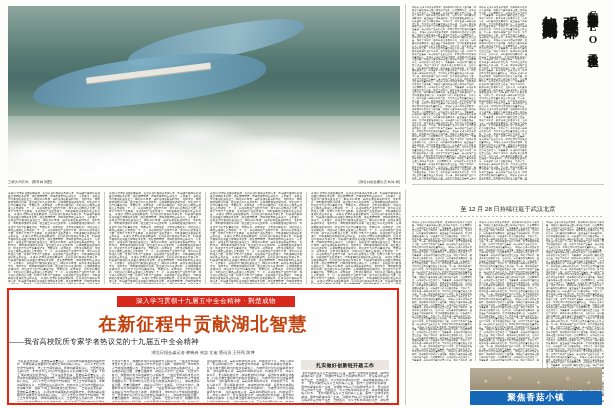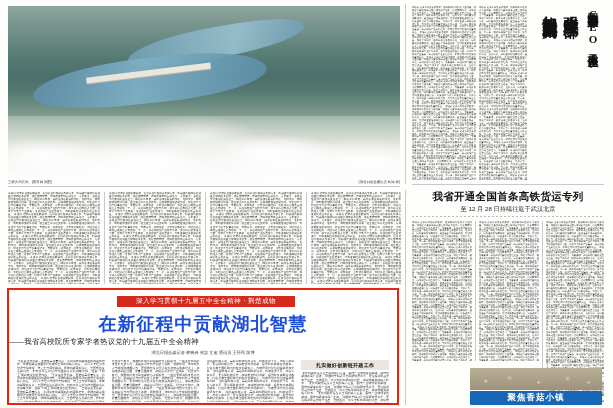--- a/index.html
+++ b/index.html
@@ -190,21 +190,21 @@
   }
   .feat-title {
     position: absolute;
     left: 0; top: 22px;
     width: 100%;
     text-align: center;
     font-family: "Liberation Serif", serif;
     font-weight: bold;
     font-size: 18px;
     letter-spacing: 1px;
-    color: #1d4ed8;
+    color: #c2410c;
   }
   .feat-sub {
     position: absolute;
     left: 0; top: 47px;
     width: 100%;
     text-align: left;
     font-family: "Liberation Sans", sans-serif;
     font-size: 7.4px;
     color: #1b1b1b;
     letter-spacing: .2px;
@@ -308,21 +308,20 @@
   <div class="rule-v" style="left:205px; top:192px; height:92px;"></div>
   <div class="fakecol" style="position:absolute;left:210px;top:192px;width:92px;height:92px;">本报讯 记者从省发改委获悉，近日我省印发相关实施方案，明确提出要加快推动重点领域改革创新，优化营商环境，持续激发市场主体活力。方案要求，各地各部门要强化责任担当，细化工作举措，确保各项任务落到实处、见到实效。同时要加强统筹协调，建立健全工作推进机制，定期调度通报进展情况，对推进不力的予以督促整改。专家认为，此举将进一步释放政策红利，为经济社会高质量发展注入新动能。下一步，我省将聚焦产业转型升级，加大科技创新投入力度，培育壮大新兴产业集群，推动传统产业改造提升，不断提高经济发展的质量和效益。 本报讯 记者从省发改委获悉，近日我省印发相关实施方案，明确提出要加快推动重点领域改革创新，优化营商环境，持续激发市场主体活力。方案要求，各地各部门要强化责任担当，细化工作举措，确保各项任务落到实处、见到实效。同时要加强统筹协调，建立健全工作推进机制，定期调度通报进展情况，对推进不力的予以督促整改。专家认为，此举将进一步释放政策红利，为经济社会高质量发展注入新动能。下一步，我省将聚焦产业转型升级，加大科技创新投入力度，培育壮大新兴产业集群，推动传统产业改造提升，不断提高经济发展的质量和效益。 本报讯 记者从省发改委获悉，近日我省印发相关实施方案，明确提出要加快推动重点领域改革创新，优化营商环境，持续激发市场主体活力。方案要求，各地各部门要强化责任担当，细化工作举措，确保各项任务落到实处、见到实效。同时要加强统筹协调，建立健全工作推进机制，定期调度通报进展情况，对推进不力的予以督促整改。专家认为，此举将进一步释放政策红利，为经济社会高质量发展注入新动能。下一步，我省将聚焦产业转型升级，加大科技创新投入力度，培育壮大新兴产业集群，推动传统产业改造提升，不断提高经济发展的质量和效益。 本报讯 记者从省发改委获悉，近日我省印发相关实施方案，明确提出要加快推动重点领域改革创新，优化营商环境，持续激发市场主体活力。方案要求，各地各部门要强化责任担当，细化工作举措，确保各项任务落到实处、见到实效。同时要加强统筹协调，建立健全工作推进机制，定期调度通报进展情况，对推进不力的予以督促整改。专家认为，此举将进一步释放政策红利，为经济社会高质量发展注入新动能。下一步，我省将聚焦产业转型升级，加大科技创新投入力度，培育壮大新兴产业集群，推动传统产业改造提升，不断提高经济发展的质量和效益。 本报讯 记者从省发改委获悉，近日我省印发相关实施方案，明确提出要加快推动重点领域改革创新，优化营商环境，持续激发市场主体活力。方案要求，各地各部门要强化责任担当，细化工作举措，确保各项任务落到实处、见到实效。同时要加强统筹协调，建立健全工作推进机制，定期调度通报进展情况，对推进不力的予以督促整改。专家认为，此举将进一步释放政策红利，为经济社会高质量发展注入新动能。下一步，我省将聚焦产业转型升级，加大科技创新投入力度，培育壮大新兴产业集群，推动传统产业改造提升，不断提高经济发展的质量和效益。 本报讯 记者从省发改委获悉，近日我省印发相关实施方案，明确提出要加快推动重点领域改革创新，优化营商环境，持续激发市场主体活力。方案要求，各地各部门要强化责任担当，细化工作举措，确保各项任务落到实处、见到实效。同时要加强统筹协调，建立健全工作推进机制，定期调度通报进展情况，对推进不力的予以督促整改。专家认为，此举将进一步释放政策红利，为经济社会高质量发展注入新动能。下一步，我省将聚焦产业转型升级，加大科技创新投入力度，培育壮大新兴产业集群，推动传统产业改造提升，不断提高经济发展的质量和效益。 本报讯 记者从省发改委获悉，近日我省印发相关实施方案，明确提出要加快推动重点领域改革创新，优化营商环境，持续激发市场主体活力。方案要求，各地各部门要强化责任担当，细化工作举措，确保各项任务落到实处、见到实效。同时要加强统筹协调，建立健全工作推进机制，定期调度通报进展情况，对推进不力的予以督促整改。专家认为，此举将进一步释放政策红利，为经济社会高质量发展注入新动能。下一步，我省将聚焦产业转型升级，加大科技创新投入力度，培育壮大新兴产业集群，推动传统产业改造提升，不断提高经济发展的质量和效益。 本报讯 记者从省发改委获悉，近日我省印发相关实施方案，明确提出要加快推动重点领域改革创新，优化营商环境，持续激发市场主体活力。方案要求，各地各部门要强化责任担当，细化工作举措，确保各项任务落到实处、见到实效。同时要加强统筹协调，建立健全工作推进机制，定期调度通报进展情况，对推进不力的予以督促整改。专家认为，此举将进一步释放政策红利，为经济社会高质量发展注入新动能。下一步，我省将聚焦产业转型升级，加大科技创新投入力度，培育壮大新兴产业集群，推动传统产业改造提升，不断提高经济发展的质量和效益。 </div>
   <div class="rule-v" style="left:306px; top:192px; height:92px;"></div>
   <div class="fakecol" style="position:absolute;left:311px;top:192px;width:90px;height:92px;">本报讯 记者从省发改委获悉，近日我省印发相关实施方案，明确提出要加快推动重点领域改革创新，优化营商环境，持续激发市场主体活力。方案要求，各地各部门要强化责任担当，细化工作举措，确保各项任务落到实处、见到实效。同时要加强统筹协调，建立健全工作推进机制，定期调度通报进展情况，对推进不力的予以督促整改。专家认为，此举将进一步释放政策红利，为经济社会高质量发展注入新动能。下一步，我省将聚焦产业转型升级，加大科技创新投入力度，培育壮大新兴产业集群，推动传统产业改造提升，不断提高经济发展的质量和效益。 本报讯 记者从省发改委获悉，近日我省印发相关实施方案，明确提出要加快推动重点领域改革创新，优化营商环境，持续激发市场主体活力。方案要求，各地各部门要强化责任担当，细化工作举措，确保各项任务落到实处、见到实效。同时要加强统筹协调，建立健全工作推进机制，定期调度通报进展情况，对推进不力的予以督促整改。专家认为，此举将进一步释放政策红利，为经济社会高质量发展注入新动能。下一步，我省将聚焦产业转型升级，加大科技创新投入力度，培育壮大新兴产业集群，推动传统产业改造提升，不断提高经济发展的质量和效益。 本报讯 记者从省发改委获悉，近日我省印发相关实施方案，明确提出要加快推动重点领域改革创新，优化营商环境，持续激发市场主体活力。方案要求，各地各部门要强化责任担当，细化工作举措，确保各项任务落到实处、见到实效。同时要加强统筹协调，建立健全工作推进机制，定期调度通报进展情况，对推进不力的予以督促整改。专家认为，此举将进一步释放政策红利，为经济社会高质量发展注入新动能。下一步，我省将聚焦产业转型升级，加大科技创新投入力度，培育壮大新兴产业集群，推动传统产业改造提升，不断提高经济发展的质量和效益。 本报讯 记者从省发改委获悉，近日我省印发相关实施方案，明确提出要加快推动重点领域改革创新，优化营商环境，持续激发市场主体活力。方案要求，各地各部门要强化责任担当，细化工作举措，确保各项任务落到实处、见到实效。同时要加强统筹协调，建立健全工作推进机制，定期调度通报进展情况，对推进不力的予以督促整改。专家认为，此举将进一步释放政策红利，为经济社会高质量发展注入新动能。下一步，我省将聚焦产业转型升级，加大科技创新投入力度，培育壮大新兴产业集群，推动传统产业改造提升，不断提高经济发展的质量和效益。 本报讯 记者从省发改委获悉，近日我省印发相关实施方案，明确提出要加快推动重点领域改革创新，优化营商环境，持续激发市场主体活力。方案要求，各地各部门要强化责任担当，细化工作举措，确保各项任务落到实处、见到实效。同时要加强统筹协调，建立健全工作推进机制，定期调度通报进展情况，对推进不力的予以督促整改。专家认为，此举将进一步释放政策红利，为经济社会高质量发展注入新动能。下一步，我省将聚焦产业转型升级，加大科技创新投入力度，培育壮大新兴产业集群，推动传统产业改造提升，不断提高经济发展的质量和效益。 本报讯 记者从省发改委获悉，近日我省印发相关实施方案，明确提出要加快推动重点领域改革创新，优化营商环境，持续激发市场主体活力。方案要求，各地各部门要强化责任担当，细化工作举措，确保各项任务落到实处、见到实效。同时要加强统筹协调，建立健全工作推进机制，定期调度通报进展情况，对推进不力的予以督促整改。专家认为，此举将进一步释放政策红利，为经济社会高质量发展注入新动能。下一步，我省将聚焦产业转型升级，加大科技创新投入力度，培育壮大新兴产业集群，推动传统产业改造提升，不断提高经济发展的质量和效益。 本报讯 记者从省发改委获悉，近日我省印发相关实施方案，明确提出要加快推动重点领域改革创新，优化营商环境，持续激发市场主体活力。方案要求，各地各部门要强化责任担当，细化工作举措，确保各项任务落到实处、见到实效。同时要加强统筹协调，建立健全工作推进机制，定期调度通报进展情况，对推进不力的予以督促整改。专家认为，此举将进一步释放政策红利，为经济社会高质量发展注入新动能。下一步，我省将聚焦产业转型升级，加大科技创新投入力度，培育壮大新兴产业集群，推动传统产业改造提升，不断提高经济发展的质量和效益。 本报讯 记者从省发改委获悉，近日我省印发相关实施方案，明确提出要加快推动重点领域改革创新，优化营商环境，持续激发市场主体活力。方案要求，各地各部门要强化责任担当，细化工作举措，确保各项任务落到实处、见到实效。同时要加强统筹协调，建立健全工作推进机制，定期调度通报进展情况，对推进不力的予以督促整改。专家认为，此举将进一步释放政策红利，为经济社会高质量发展注入新动能。下一步，我省将聚焦产业转型升级，加大科技创新投入力度，培育壮大新兴产业集群，推动传统产业改造提升，不断提高经济发展的质量和效益。 </div>
 
   <div class="rule-v" style="left:405px; top:190px; height:215px;"></div>
 
   <div class="fakecol tiny" style="position:absolute;left:412px;top:6px;width:64px;height:174px;">本报讯 记者从省发改委获悉，近日我省印发相关实施方案，明确提出要加快推动重点领域改革创新，优化营商环境，持续激发市场主体活力。方案要求，各地各部门要强化责任担当，细化工作举措，确保各项任务落到实处、见到实效。同时要加强统筹协调，建立健全工作推进机制，定期调度通报进展情况，对推进不力的予以督促整改。专家认为，此举将进一步释放政策红利，为经济社会高质量发展注入新动能。下一步，我省将聚焦产业转型升级，加大科技创新投入力度，培育壮大新兴产业集群，推动传统产业改造提升，不断提高经济发展的质量和效益。 本报讯 记者从省发改委获悉，近日我省印发相关实施方案，明确提出要加快推动重点领域改革创新，优化营商环境，持续激发市场主体活力。方案要求，各地各部门要强化责任担当，细化工作举措，确保各项任务落到实处、见到实效。同时要加强统筹协调，建立健全工作推进机制，定期调度通报进展情况，对推进不力的予以督促整改。专家认为，此举将进一步释放政策红利，为经济社会高质量发展注入新动能。下一步，我省将聚焦产业转型升级，加大科技创新投入力度，培育壮大新兴产业集群，推动传统产业改造提升，不断提高经济发展的质量和效益。 本报讯 记者从省发改委获悉，近日我省印发相关实施方案，明确提出要加快推动重点领域改革创新，优化营商环境，持续激发市场主体活力。方案要求，各地各部门要强化责任担当，细化工作举措，确保各项任务落到实处、见到实效。同时要加强统筹协调，建立健全工作推进机制，定期调度通报进展情况，对推进不力的予以督促整改。专家认为，此举将进一步释放政策红利，为经济社会高质量发展注入新动能。下一步，我省将聚焦产业转型升级，加大科技创新投入力度，培育壮大新兴产业集群，推动传统产业改造提升，不断提高经济发展的质量和效益。 本报讯 记者从省发改委获悉，近日我省印发相关实施方案，明确提出要加快推动重点领域改革创新，优化营商环境，持续激发市场主体活力。方案要求，各地各部门要强化责任担当，细化工作举措，确保各项任务落到实处、见到实效。同时要加强统筹协调，建立健全工作推进机制，定期调度通报进展情况，对推进不力的予以督促整改。专家认为，此举将进一步释放政策红利，为经济社会高质量发展注入新动能。下一步，我省将聚焦产业转型升级，加大科技创新投入力度，培育壮大新兴产业集群，推动传统产业改造提升，不断提高经济发展的质量和效益。 本报讯 记者从省发改委获悉，近日我省印发相关实施方案，明确提出要加快推动重点领域改革创新，优化营商环境，持续激发市场主体活力。方案要求，各地各部门要强化责任担当，细化工作举措，确保各项任务落到实处、见到实效。同时要加强统筹协调，建立健全工作推进机制，定期调度通报进展情况，对推进不力的予以督促整改。专家认为，此举将进一步释放政策红利，为经济社会高质量发展注入新动能。下一步，我省将聚焦产业转型升级，加大科技创新投入力度，培育壮大新兴产业集群，推动传统产业改造提升，不断提高经济发展的质量和效益。 本报讯 记者从省发改委获悉，近日我省印发相关实施方案，明确提出要加快推动重点领域改革创新，优化营商环境，持续激发市场主体活力。方案要求，各地各部门要强化责任担当，细化工作举措，确保各项任务落到实处、见到实效。同时要加强统筹协调，建立健全工作推进机制，定期调度通报进展情况，对推进不力的予以督促整改。专家认为，此举将进一步释放政策红利，为经济社会高质量发展注入新动能。下一步，我省将聚焦产业转型升级，加大科技创新投入力度，培育壮大新兴产业集群，推动传统产业改造提升，不断提高经济发展的质量和效益。 本报讯 记者从省发改委获悉，近日我省印发相关实施方案，明确提出要加快推动重点领域改革创新，优化营商环境，持续激发市场主体活力。方案要求，各地各部门要强化责任担当，细化工作举措，确保各项任务落到实处、见到实效。同时要加强统筹协调，建立健全工作推进机制，定期调度通报进展情况，对推进不力的予以督促整改。专家认为，此举将进一步释放政策红利，为经济社会高质量发展注入新动能。下一步，我省将聚焦产业转型升级，加大科技创新投入力度，培育壮大新兴产业集群，推动传统产业改造提升，不断提高经济发展的质量和效益。 本报讯 记者从省发改委获悉，近日我省印发相关实施方案，明确提出要加快推动重点领域改革创新，优化营商环境，持续激发市场主体活力。方案要求，各地各部门要强化责任担当，细化工作举措，确保各项任务落到实处、见到实效。同时要加强统筹协调，建立健全工作推进机制，定期调度通报进展情况，对推进不力的予以督促整改。专家认为，此举将进一步释放政策红利，为经济社会高质量发展注入新动能。下一步，我省将聚焦产业转型升级，加大科技创新投入力度，培育壮大新兴产业集群，推动传统产业改造提升，不断提高经济发展的质量和效益。 </div>
   <div class="fakecol tiny" style="position:absolute;left:479px;top:6px;width:48px;height:174px;">本报讯 记者从省发改委获悉，近日我省印发相关实施方案，明确提出要加快推动重点领域改革创新，优化营商环境，持续激发市场主体活力。方案要求，各地各部门要强化责任担当，细化工作举措，确保各项任务落到实处、见到实效。同时要加强统筹协调，建立健全工作推进机制，定期调度通报进展情况，对推进不力的予以督促整改。专家认为，此举将进一步释放政策红利，为经济社会高质量发展注入新动能。下一步，我省将聚焦产业转型升级，加大科技创新投入力度，培育壮大新兴产业集群，推动传统产业改造提升，不断提高经济发展的质量和效益。 本报讯 记者从省发改委获悉，近日我省印发相关实施方案，明确提出要加快推动重点领域改革创新，优化营商环境，持续激发市场主体活力。方案要求，各地各部门要强化责任担当，细化工作举措，确保各项任务落到实处、见到实效。同时要加强统筹协调，建立健全工作推进机制，定期调度通报进展情况，对推进不力的予以督促整改。专家认为，此举将进一步释放政策红利，为经济社会高质量发展注入新动能。下一步，我省将聚焦产业转型升级，加大科技创新投入力度，培育壮大新兴产业集群，推动传统产业改造提升，不断提高经济发展的质量和效益。 本报讯 记者从省发改委获悉，近日我省印发相关实施方案，明确提出要加快推动重点领域改革创新，优化营商环境，持续激发市场主体活力。方案要求，各地各部门要强化责任担当，细化工作举措，确保各项任务落到实处、见到实效。同时要加强统筹协调，建立健全工作推进机制，定期调度通报进展情况，对推进不力的予以督促整改。专家认为，此举将进一步释放政策红利，为经济社会高质量发展注入新动能。下一步，我省将聚焦产业转型升级，加大科技创新投入力度，培育壮大新兴产业集群，推动传统产业改造提升，不断提高经济发展的质量和效益。 本报讯 记者从省发改委获悉，近日我省印发相关实施方案，明确提出要加快推动重点领域改革创新，优化营商环境，持续激发市场主体活力。方案要求，各地各部门要强化责任担当，细化工作举措，确保各项任务落到实处、见到实效。同时要加强统筹协调，建立健全工作推进机制，定期调度通报进展情况，对推进不力的予以督促整改。专家认为，此举将进一步释放政策红利，为经济社会高质量发展注入新动能。下一步，我省将聚焦产业转型升级，加大科技创新投入力度，培育壮大新兴产业集群，推动传统产业改造提升，不断提高经济发展的质量和效益。 本报讯 记者从省发改委获悉，近日我省印发相关实施方案，明确提出要加快推动重点领域改革创新，优化营商环境，持续激发市场主体活力。方案要求，各地各部门要强化责任担当，细化工作举措，确保各项任务落到实处、见到实效。同时要加强统筹协调，建立健全工作推进机制，定期调度通报进展情况，对推进不力的予以督促整改。专家认为，此举将进一步释放政策红利，为经济社会高质量发展注入新动能。下一步，我省将聚焦产业转型升级，加大科技创新投入力度，培育壮大新兴产业集群，推动传统产业改造提升，不断提高经济发展的质量和效益。 本报讯 记者从省发改委获悉，近日我省印发相关实施方案，明确提出要加快推动重点领域改革创新，优化营商环境，持续激发市场主体活力。方案要求，各地各部门要强化责任担当，细化工作举措，确保各项任务落到实处、见到实效。同时要加强统筹协调，建立健全工作推进机制，定期调度通报进展情况，对推进不力的予以督促整改。专家认为，此举将进一步释放政策红利，为经济社会高质量发展注入新动能。下一步，我省将聚焦产业转型升级，加大科技创新投入力度，培育壮大新兴产业集群，推动传统产业改造提升，不断提高经济发展的质量和效益。 本报讯 记者从省发改委获悉，近日我省印发相关实施方案，明确提出要加快推动重点领域改革创新，优化营商环境，持续激发市场主体活力。方案要求，各地各部门要强化责任担当，细化工作举措，确保各项任务落到实处、见到实效。同时要加强统筹协调，建立健全工作推进机制，定期调度通报进展情况，对推进不力的予以督促整改。专家认为，此举将进一步释放政策红利，为经济社会高质量发展注入新动能。下一步，我省将聚焦产业转型升级，加大科技创新投入力度，培育壮大新兴产业集群，推动传统产业改造提升，不断提高经济发展的质量和效益。 本报讯 记者从省发改委获悉，近日我省印发相关实施方案，明确提出要加快推动重点领域改革创新，优化营商环境，持续激发市场主体活力。方案要求，各地各部门要强化责任担当，细化工作举措，确保各项任务落到实处、见到实效。同时要加强统筹协调，建立健全工作推进机制，定期调度通报进展情况，对推进不力的予以督促整改。专家认为，此举将进一步释放政策红利，为经济社会高质量发展注入新动能。下一步，我省将聚焦产业转型升级，加大科技创新投入力度，培育壮大新兴产业集群，推动传统产业改造提升，不断提高经济发展的质量和效益。 </div>
 
-  <div class="rh-title">我省开通全国首条高铁货运专列</div>
   <div class="rh-sub">至 12 月 28 日持续往返于武汉北京</div>
   <div class="sep-dot" style="left:412px; top:216px; width:192px;"></div>
 
   <div class="fakecol tiny" style="position:absolute;left:412px;top:221px;width:60px;height:140px;">本报讯 记者从省发改委获悉，近日我省印发相关实施方案，明确提出要加快推动重点领域改革创新，优化营商环境，持续激发市场主体活力。方案要求，各地各部门要强化责任担当，细化工作举措，确保各项任务落到实处、见到实效。同时要加强统筹协调，建立健全工作推进机制，定期调度通报进展情况，对推进不力的予以督促整改。专家认为，此举将进一步释放政策红利，为经济社会高质量发展注入新动能。下一步，我省将聚焦产业转型升级，加大科技创新投入力度，培育壮大新兴产业集群，推动传统产业改造提升，不断提高经济发展的质量和效益。 本报讯 记者从省发改委获悉，近日我省印发相关实施方案，明确提出要加快推动重点领域改革创新，优化营商环境，持续激发市场主体活力。方案要求，各地各部门要强化责任担当，细化工作举措，确保各项任务落到实处、见到实效。同时要加强统筹协调，建立健全工作推进机制，定期调度通报进展情况，对推进不力的予以督促整改。专家认为，此举将进一步释放政策红利，为经济社会高质量发展注入新动能。下一步，我省将聚焦产业转型升级，加大科技创新投入力度，培育壮大新兴产业集群，推动传统产业改造提升，不断提高经济发展的质量和效益。 本报讯 记者从省发改委获悉，近日我省印发相关实施方案，明确提出要加快推动重点领域改革创新，优化营商环境，持续激发市场主体活力。方案要求，各地各部门要强化责任担当，细化工作举措，确保各项任务落到实处、见到实效。同时要加强统筹协调，建立健全工作推进机制，定期调度通报进展情况，对推进不力的予以督促整改。专家认为，此举将进一步释放政策红利，为经济社会高质量发展注入新动能。下一步，我省将聚焦产业转型升级，加大科技创新投入力度，培育壮大新兴产业集群，推动传统产业改造提升，不断提高经济发展的质量和效益。 本报讯 记者从省发改委获悉，近日我省印发相关实施方案，明确提出要加快推动重点领域改革创新，优化营商环境，持续激发市场主体活力。方案要求，各地各部门要强化责任担当，细化工作举措，确保各项任务落到实处、见到实效。同时要加强统筹协调，建立健全工作推进机制，定期调度通报进展情况，对推进不力的予以督促整改。专家认为，此举将进一步释放政策红利，为经济社会高质量发展注入新动能。下一步，我省将聚焦产业转型升级，加大科技创新投入力度，培育壮大新兴产业集群，推动传统产业改造提升，不断提高经济发展的质量和效益。 本报讯 记者从省发改委获悉，近日我省印发相关实施方案，明确提出要加快推动重点领域改革创新，优化营商环境，持续激发市场主体活力。方案要求，各地各部门要强化责任担当，细化工作举措，确保各项任务落到实处、见到实效。同时要加强统筹协调，建立健全工作推进机制，定期调度通报进展情况，对推进不力的予以督促整改。专家认为，此举将进一步释放政策红利，为经济社会高质量发展注入新动能。下一步，我省将聚焦产业转型升级，加大科技创新投入力度，培育壮大新兴产业集群，推动传统产业改造提升，不断提高经济发展的质量和效益。 本报讯 记者从省发改委获悉，近日我省印发相关实施方案，明确提出要加快推动重点领域改革创新，优化营商环境，持续激发市场主体活力。方案要求，各地各部门要强化责任担当，细化工作举措，确保各项任务落到实处、见到实效。同时要加强统筹协调，建立健全工作推进机制，定期调度通报进展情况，对推进不力的予以督促整改。专家认为，此举将进一步释放政策红利，为经济社会高质量发展注入新动能。下一步，我省将聚焦产业转型升级，加大科技创新投入力度，培育壮大新兴产业集群，推动传统产业改造提升，不断提高经济发展的质量和效益。 本报讯 记者从省发改委获悉，近日我省印发相关实施方案，明确提出要加快推动重点领域改革创新，优化营商环境，持续激发市场主体活力。方案要求，各地各部门要强化责任担当，细化工作举措，确保各项任务落到实处、见到实效。同时要加强统筹协调，建立健全工作推进机制，定期调度通报进展情况，对推进不力的予以督促整改。专家认为，此举将进一步释放政策红利，为经济社会高质量发展注入新动能。下一步，我省将聚焦产业转型升级，加大科技创新投入力度，培育壮大新兴产业集群，推动传统产业改造提升，不断提高经济发展的质量和效益。 本报讯 记者从省发改委获悉，近日我省印发相关实施方案，明确提出要加快推动重点领域改革创新，优化营商环境，持续激发市场主体活力。方案要求，各地各部门要强化责任担当，细化工作举措，确保各项任务落到实处、见到实效。同时要加强统筹协调，建立健全工作推进机制，定期调度通报进展情况，对推进不力的予以督促整改。专家认为，此举将进一步释放政策红利，为经济社会高质量发展注入新动能。下一步，我省将聚焦产业转型升级，加大科技创新投入力度，培育壮大新兴产业集群，推动传统产业改造提升，不断提高经济发展的质量和效益。 </div>
   <div class="rule-v" style="left:475px; top:221px; height:140px;"></div>
   <div class="fakecol tiny" style="position:absolute;left:479px;top:221px;width:60px;height:140px;">本报讯 记者从省发改委获悉，近日我省印发相关实施方案，明确提出要加快推动重点领域改革创新，优化营商环境，持续激发市场主体活力。方案要求，各地各部门要强化责任担当，细化工作举措，确保各项任务落到实处、见到实效。同时要加强统筹协调，建立健全工作推进机制，定期调度通报进展情况，对推进不力的予以督促整改。专家认为，此举将进一步释放政策红利，为经济社会高质量发展注入新动能。下一步，我省将聚焦产业转型升级，加大科技创新投入力度，培育壮大新兴产业集群，推动传统产业改造提升，不断提高经济发展的质量和效益。 本报讯 记者从省发改委获悉，近日我省印发相关实施方案，明确提出要加快推动重点领域改革创新，优化营商环境，持续激发市场主体活力。方案要求，各地各部门要强化责任担当，细化工作举措，确保各项任务落到实处、见到实效。同时要加强统筹协调，建立健全工作推进机制，定期调度通报进展情况，对推进不力的予以督促整改。专家认为，此举将进一步释放政策红利，为经济社会高质量发展注入新动能。下一步，我省将聚焦产业转型升级，加大科技创新投入力度，培育壮大新兴产业集群，推动传统产业改造提升，不断提高经济发展的质量和效益。 本报讯 记者从省发改委获悉，近日我省印发相关实施方案，明确提出要加快推动重点领域改革创新，优化营商环境，持续激发市场主体活力。方案要求，各地各部门要强化责任担当，细化工作举措，确保各项任务落到实处、见到实效。同时要加强统筹协调，建立健全工作推进机制，定期调度通报进展情况，对推进不力的予以督促整改。专家认为，此举将进一步释放政策红利，为经济社会高质量发展注入新动能。下一步，我省将聚焦产业转型升级，加大科技创新投入力度，培育壮大新兴产业集群，推动传统产业改造提升，不断提高经济发展的质量和效益。 本报讯 记者从省发改委获悉，近日我省印发相关实施方案，明确提出要加快推动重点领域改革创新，优化营商环境，持续激发市场主体活力。方案要求，各地各部门要强化责任担当，细化工作举措，确保各项任务落到实处、见到实效。同时要加强统筹协调，建立健全工作推进机制，定期调度通报进展情况，对推进不力的予以督促整改。专家认为，此举将进一步释放政策红利，为经济社会高质量发展注入新动能。下一步，我省将聚焦产业转型升级，加大科技创新投入力度，培育壮大新兴产业集群，推动传统产业改造提升，不断提高经济发展的质量和效益。 本报讯 记者从省发改委获悉，近日我省印发相关实施方案，明确提出要加快推动重点领域改革创新，优化营商环境，持续激发市场主体活力。方案要求，各地各部门要强化责任担当，细化工作举措，确保各项任务落到实处、见到实效。同时要加强统筹协调，建立健全工作推进机制，定期调度通报进展情况，对推进不力的予以督促整改。专家认为，此举将进一步释放政策红利，为经济社会高质量发展注入新动能。下一步，我省将聚焦产业转型升级，加大科技创新投入力度，培育壮大新兴产业集群，推动传统产业改造提升，不断提高经济发展的质量和效益。 本报讯 记者从省发改委获悉，近日我省印发相关实施方案，明确提出要加快推动重点领域改革创新，优化营商环境，持续激发市场主体活力。方案要求，各地各部门要强化责任担当，细化工作举措，确保各项任务落到实处、见到实效。同时要加强统筹协调，建立健全工作推进机制，定期调度通报进展情况，对推进不力的予以督促整改。专家认为，此举将进一步释放政策红利，为经济社会高质量发展注入新动能。下一步，我省将聚焦产业转型升级，加大科技创新投入力度，培育壮大新兴产业集群，推动传统产业改造提升，不断提高经济发展的质量和效益。 本报讯 记者从省发改委获悉，近日我省印发相关实施方案，明确提出要加快推动重点领域改革创新，优化营商环境，持续激发市场主体活力。方案要求，各地各部门要强化责任担当，细化工作举措，确保各项任务落到实处、见到实效。同时要加强统筹协调，建立健全工作推进机制，定期调度通报进展情况，对推进不力的予以督促整改。专家认为，此举将进一步释放政策红利，为经济社会高质量发展注入新动能。下一步，我省将聚焦产业转型升级，加大科技创新投入力度，培育壮大新兴产业集群，推动传统产业改造提升，不断提高经济发展的质量和效益。 本报讯 记者从省发改委获悉，近日我省印发相关实施方案，明确提出要加快推动重点领域改革创新，优化营商环境，持续激发市场主体活力。方案要求，各地各部门要强化责任担当，细化工作举措，确保各项任务落到实处、见到实效。同时要加强统筹协调，建立健全工作推进机制，定期调度通报进展情况，对推进不力的予以督促整改。专家认为，此举将进一步释放政策红利，为经济社会高质量发展注入新动能。下一步，我省将聚焦产业转型升级，加大科技创新投入力度，培育壮大新兴产业集群，推动传统产业改造提升，不断提高经济发展的质量和效益。 </div>
   <div class="rule-v" style="left:542px; top:221px; height:182px;"></div>
   <div class="fakecol tiny" style="position:absolute;left:546px;top:221px;width:58px;height:182px;">本报讯 记者从省发改委获悉，近日我省印发相关实施方案，明确提出要加快推动重点领域改革创新，优化营商环境，持续激发市场主体活力。方案要求，各地各部门要强化责任担当，细化工作举措，确保各项任务落到实处、见到实效。同时要加强统筹协调，建立健全工作推进机制，定期调度通报进展情况，对推进不力的予以督促整改。专家认为，此举将进一步释放政策红利，为经济社会高质量发展注入新动能。下一步，我省将聚焦产业转型升级，加大科技创新投入力度，培育壮大新兴产业集群，推动传统产业改造提升，不断提高经济发展的质量和效益。 本报讯 记者从省发改委获悉，近日我省印发相关实施方案，明确提出要加快推动重点领域改革创新，优化营商环境，持续激发市场主体活力。方案要求，各地各部门要强化责任担当，细化工作举措，确保各项任务落到实处、见到实效。同时要加强统筹协调，建立健全工作推进机制，定期调度通报进展情况，对推进不力的予以督促整改。专家认为，此举将进一步释放政策红利，为经济社会高质量发展注入新动能。下一步，我省将聚焦产业转型升级，加大科技创新投入力度，培育壮大新兴产业集群，推动传统产业改造提升，不断提高经济发展的质量和效益。 本报讯 记者从省发改委获悉，近日我省印发相关实施方案，明确提出要加快推动重点领域改革创新，优化营商环境，持续激发市场主体活力。方案要求，各地各部门要强化责任担当，细化工作举措，确保各项任务落到实处、见到实效。同时要加强统筹协调，建立健全工作推进机制，定期调度通报进展情况，对推进不力的予以督促整改。专家认为，此举将进一步释放政策红利，为经济社会高质量发展注入新动能。下一步，我省将聚焦产业转型升级，加大科技创新投入力度，培育壮大新兴产业集群，推动传统产业改造提升，不断提高经济发展的质量和效益。 本报讯 记者从省发改委获悉，近日我省印发相关实施方案，明确提出要加快推动重点领域改革创新，优化营商环境，持续激发市场主体活力。方案要求，各地各部门要强化责任担当，细化工作举措，确保各项任务落到实处、见到实效。同时要加强统筹协调，建立健全工作推进机制，定期调度通报进展情况，对推进不力的予以督促整改。专家认为，此举将进一步释放政策红利，为经济社会高质量发展注入新动能。下一步，我省将聚焦产业转型升级，加大科技创新投入力度，培育壮大新兴产业集群，推动传统产业改造提升，不断提高经济发展的质量和效益。 本报讯 记者从省发改委获悉，近日我省印发相关实施方案，明确提出要加快推动重点领域改革创新，优化营商环境，持续激发市场主体活力。方案要求，各地各部门要强化责任担当，细化工作举措，确保各项任务落到实处、见到实效。同时要加强统筹协调，建立健全工作推进机制，定期调度通报进展情况，对推进不力的予以督促整改。专家认为，此举将进一步释放政策红利，为经济社会高质量发展注入新动能。下一步，我省将聚焦产业转型升级，加大科技创新投入力度，培育壮大新兴产业集群，推动传统产业改造提升，不断提高经济发展的质量和效益。 本报讯 记者从省发改委获悉，近日我省印发相关实施方案，明确提出要加快推动重点领域改革创新，优化营商环境，持续激发市场主体活力。方案要求，各地各部门要强化责任担当，细化工作举措，确保各项任务落到实处、见到实效。同时要加强统筹协调，建立健全工作推进机制，定期调度通报进展情况，对推进不力的予以督促整改。专家认为，此举将进一步释放政策红利，为经济社会高质量发展注入新动能。下一步，我省将聚焦产业转型升级，加大科技创新投入力度，培育壮大新兴产业集群，推动传统产业改造提升，不断提高经济发展的质量和效益。 本报讯 记者从省发改委获悉，近日我省印发相关实施方案，明确提出要加快推动重点领域改革创新，优化营商环境，持续激发市场主体活力。方案要求，各地各部门要强化责任担当，细化工作举措，确保各项任务落到实处、见到实效。同时要加强统筹协调，建立健全工作推进机制，定期调度通报进展情况，对推进不力的予以督促整改。专家认为，此举将进一步释放政策红利，为经济社会高质量发展注入新动能。下一步，我省将聚焦产业转型升级，加大科技创新投入力度，培育壮大新兴产业集群，推动传统产业改造提升，不断提高经济发展的质量和效益。 本报讯 记者从省发改委获悉，近日我省印发相关实施方案，明确提出要加快推动重点领域改革创新，优化营商环境，持续激发市场主体活力。方案要求，各地各部门要强化责任担当，细化工作举措，确保各项任务落到实处、见到实效。同时要加强统筹协调，建立健全工作推进机制，定期调度通报进展情况，对推进不力的予以督促整改。专家认为，此举将进一步释放政策红利，为经济社会高质量发展注入新动能。下一步，我省将聚焦产业转型升级，加大科技创新投入力度，培育壮大新兴产业集群，推动传统产业改造提升，不断提高经济发展的质量和效益。 </div>
 
   <div class="mushroom-photo"></div>

